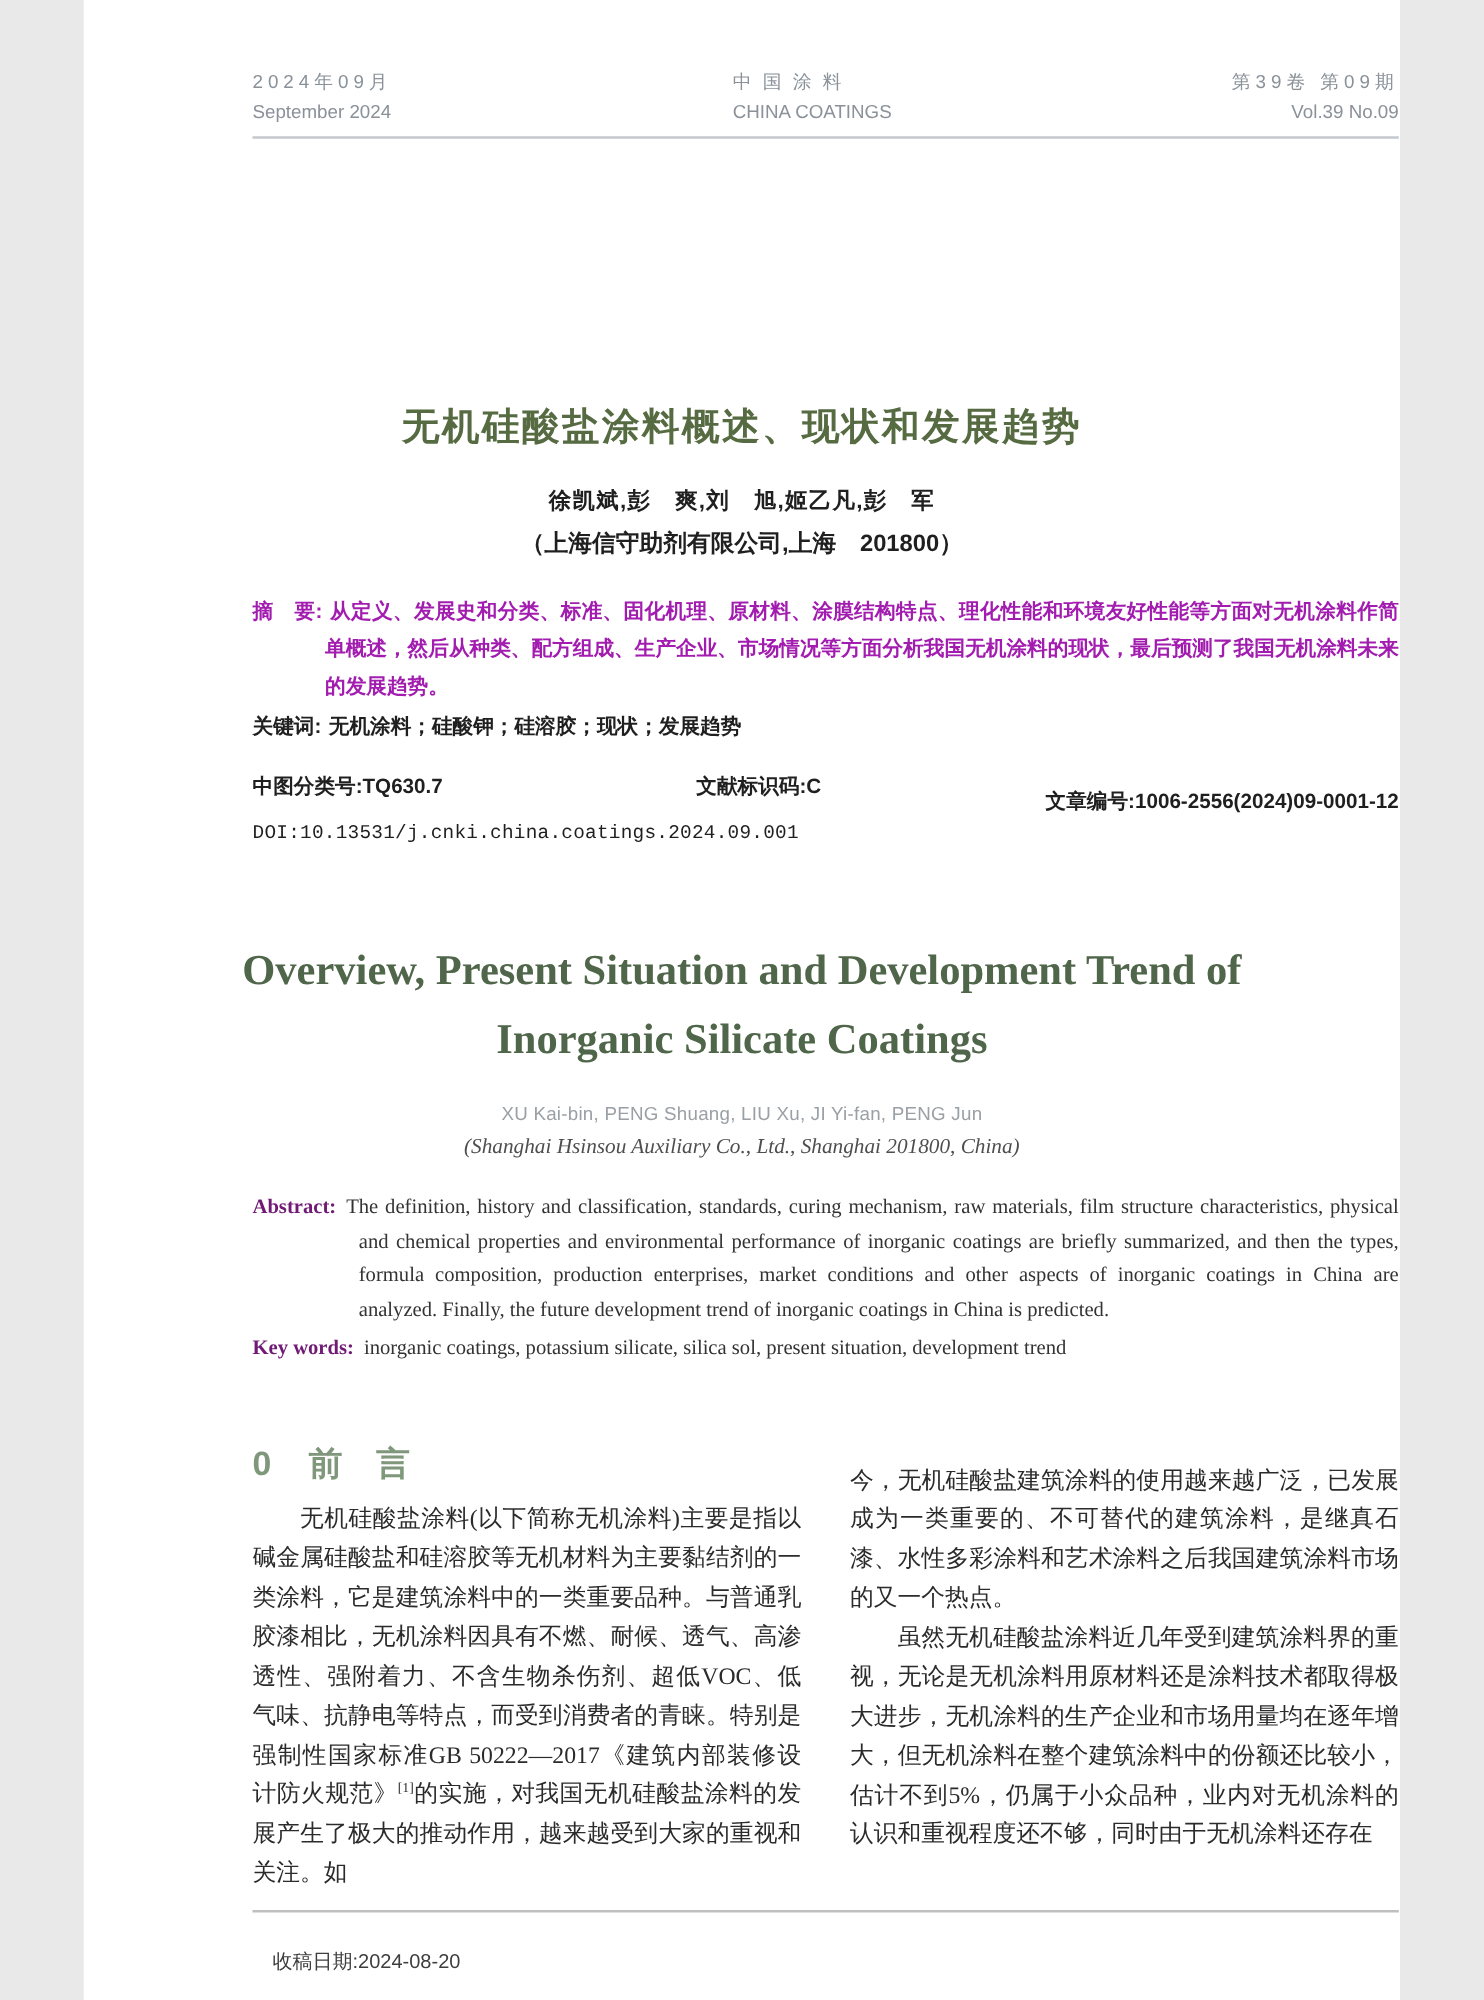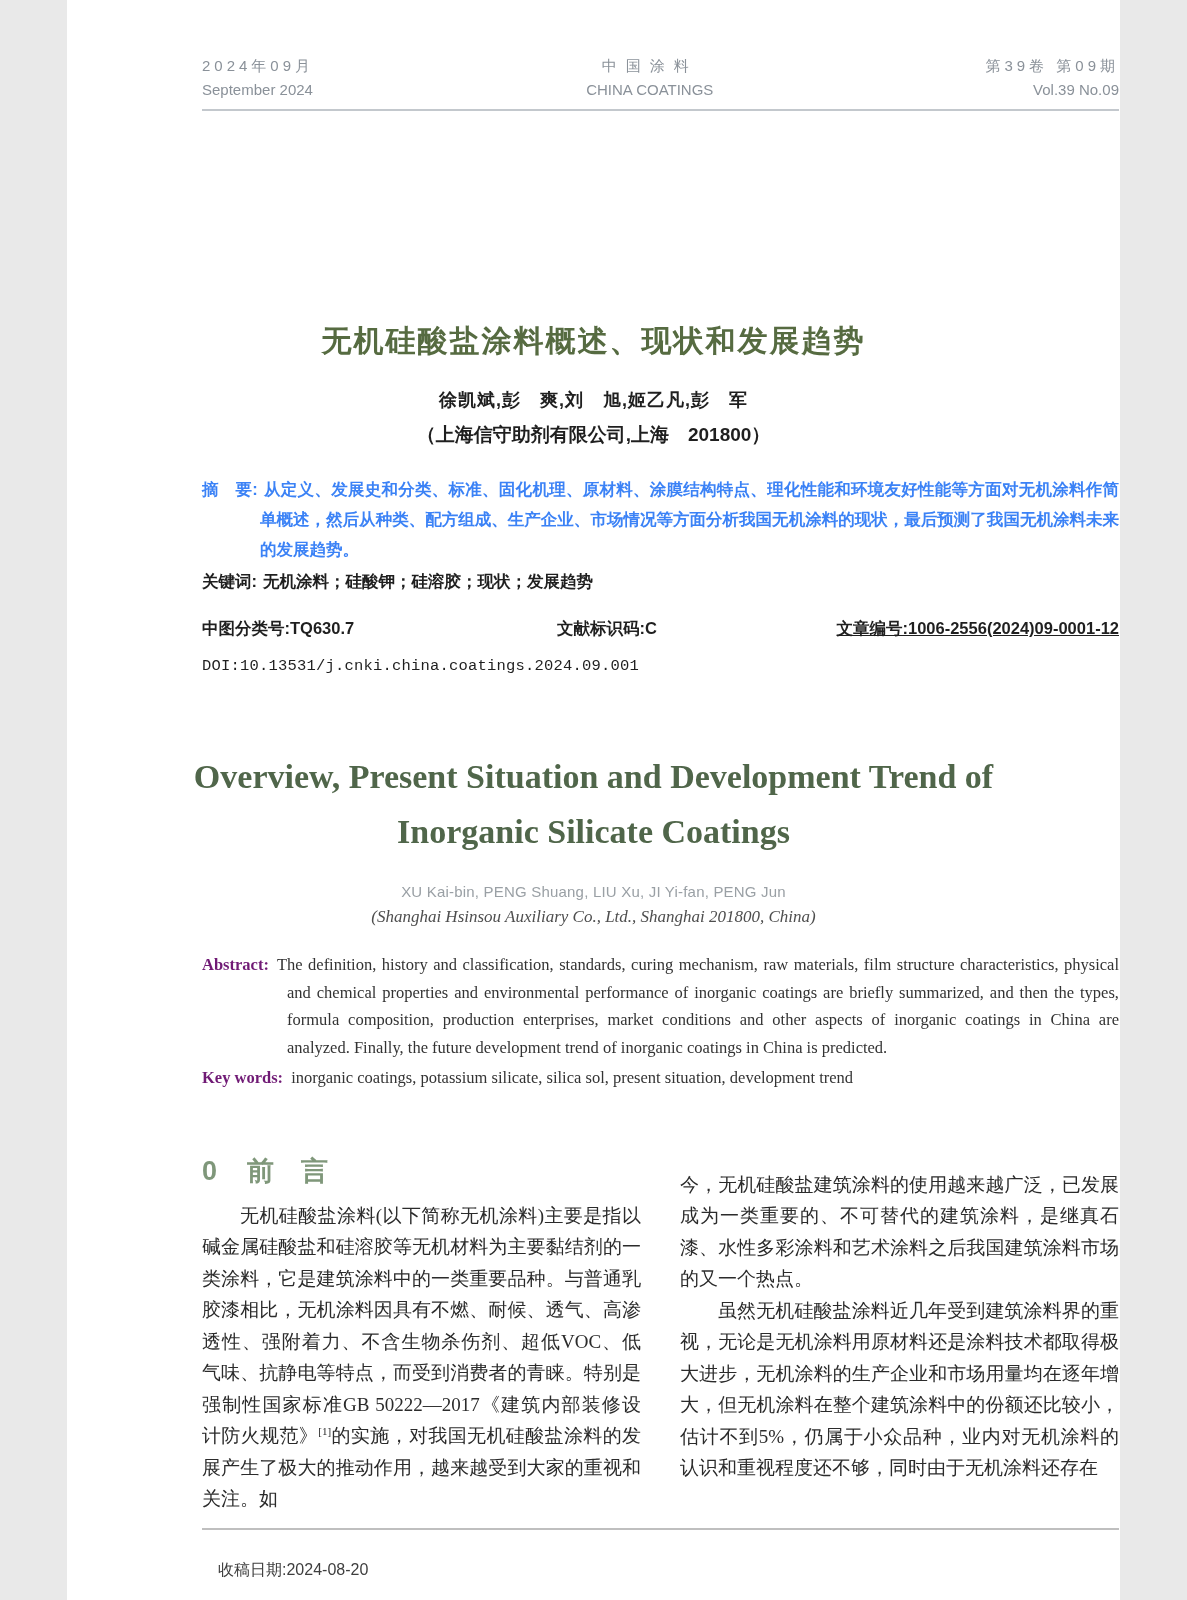--- a/index.html
+++ b/index.html
@@ -16,21 +16,21 @@
 
   
   .jheader {
     margin: 0 135px; width: 917px;
     padding-top: 54px; padding-bottom: 7px;
     display: flex; justify-content: space-between; align-items: flex-end;
     border-bottom: 2px solid #c3c8cd;
     color: #8a9199; font-size: 15px; line-height: 24px;
   }
   .jheader .hcol { white-space: nowrap; }
-  .jheader .hcenter { text-align: center; }
+  .jheader .hcenter { text-align: left; }
   .jheader .hright { text-align: right; }
   .jheader .cn { letter-spacing: 4px; }
   .jheader .hcenter .cn { letter-spacing: 9px; }
 
   
   .title-cn {
     margin-top: 210px; text-align: center;
     font-size: 30px; font-weight: 800; letter-spacing: 2px;
     color: #566b41;
   }
@@ -40,36 +40,36 @@
   }
   .affil-cn {
     margin-top: 10px; text-align: center;
     font-size: 19px; font-weight: 700; color: #1f1f1f;
   }
 
   
   .abstract-cn {
     margin: 26px 135px 0; width: 917px;
     font-size: 16.5px; font-weight: 600; line-height: 30px;
-    color: #3b82f6; text-align: justify;
+    color: #a21caf; text-align: justify;
     padding-left: 58px; text-indent: -58px;
   }
   .abstract-cn .label, .keywords-cn .label { margin-right: 6px; }
   .keywords-cn {
     margin: 2px 135px 0; width: 917px;
     font-size: 16.5px; font-weight: 600; line-height: 30px; color: #1f1f1f;
   }
 
   
   .meta-row {
     position: relative; margin: 22px 135px 0; width: 917px; height: 26px;
     font-size: 16.5px; font-weight: 600; color: #1f1f1f;
   }
   .meta-row .m2 { position: absolute; left: 355px; top: 0; }
-  .meta-row .m3 { position: absolute; right: 0; top: 0; text-decoration: underline; }
+  .meta-row .m3 { position: absolute; right: 0; top: 12px; }
   .doi {
     margin: 13px 135px 0; width: 917px;
     font-family: Liberation Mono, monospace;
     font-size: 15.5px; color: #1f1f1f; letter-spacing: 0.2px;
   }
 
   
   .title-en {
     margin-top: 74px; text-align: center;
     font-family: "Liberation Serif", serif;

